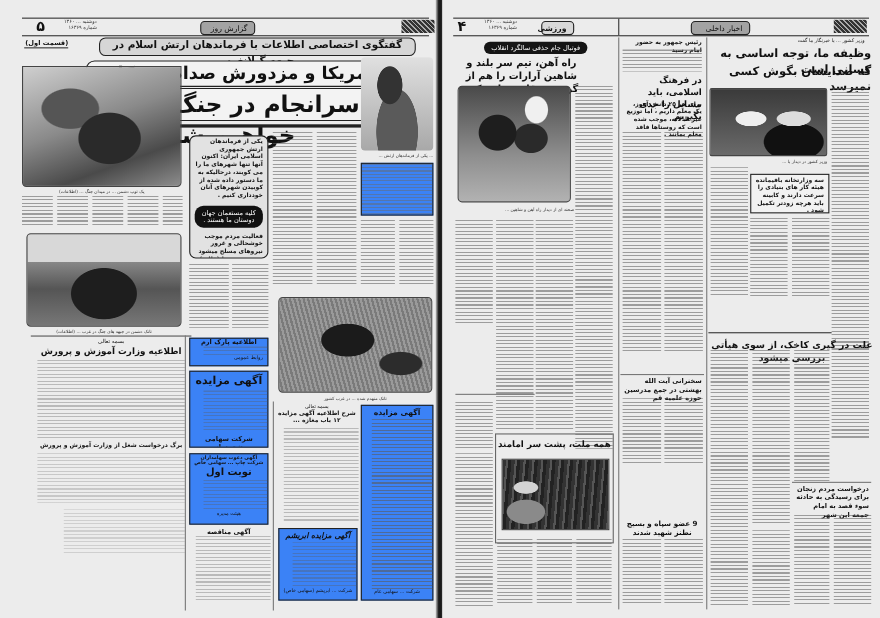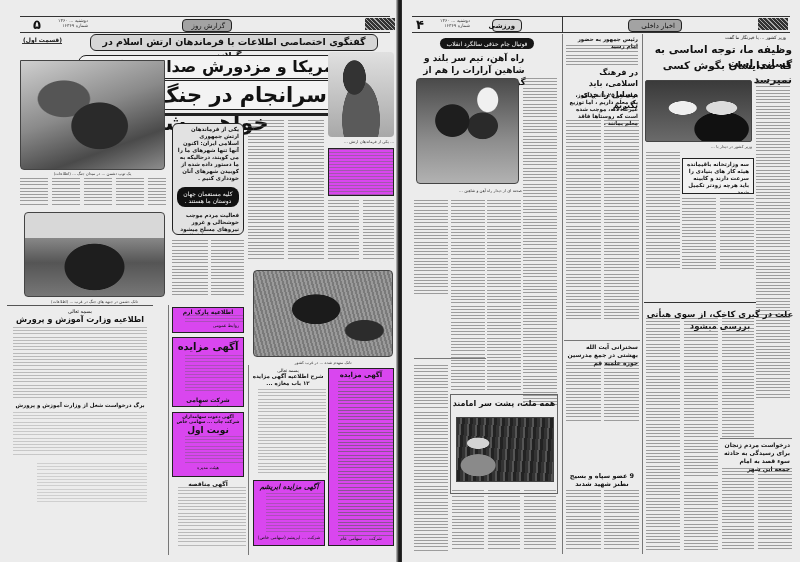--- a/index.html
+++ b/index.html
@@ -52,21 +52,21 @@
       radial-gradient(ellipse at 22% 40%, #d4d4d4 0 10%, transparent 11%),
       radial-gradient(ellipse at 22% 75%, #8a8a8a 0 16%, transparent 17%),
       repeating-linear-gradient(95deg,#333 0 3px,#555 3px 5px,#222 5px 8px); }
     .caption { position: absolute; font-size: 4px; line-height: 5px; direction: rtl; text-align: right; color: #333; }
     .textcol { position: absolute; overflow: hidden;
       background: repeating-linear-gradient(180deg, #5b5b5b 0 1px, transparent 1px 3.2px);
       opacity: 0.55; }
     .textcol.light { opacity: 0.35; }
     .vrule { position: absolute; width: 1px; background: #777; }
     .hrule { position: absolute; height: 1px; background: #777; }
-    .box { position: absolute; border: 1.5px solid #222; background: #d946ef; direction: rtl; text-align: center; overflow: hidden; }
+    .box { position: absolute; border: 1.5px solid #222; background: #3b82f6; direction: rtl; text-align: center; overflow: hidden; }
     .box.rounded { border-radius: 6px; }
     .box .ttl { font-weight: bold; display: block; }
     .box .body { font-size: 5.5px; line-height: 7px; padding: 2px 4px; text-align: right; }
     .pill { display: block; background: #111; color: #fff; border-radius: 8px; font-size: 6px; padding: 3px 4px; margin: 3px 4px; text-align: center; }
     .small-head { position: absolute; direction: rtl; text-align: right; font-weight: bold; }
     .inset-lines { display:block; height: 100%; background: repeating-linear-gradient(180deg,#6a6a6a 0 1px,transparent 1px 3px); opacity:.5; }
   </style>
 </head>
 <body>
 
@@ -117,21 +117,21 @@
   <div class="textcol" style="left:363px;top:200px;width:31px;height:60px;"></div>
 
   <div class="photo harvest" style="left:24px;top:212px;width:141px;height:85px;"></div>
   <div class="caption" style="left:24px;top:299px;width:141px;text-align:center;">تانک دشمن در جبهه های جنگ در غرب ... (اطلاعات)</div>
   <div class="textcol" style="left:172px;top:240px;width:36px;height:58px;"></div>
   <div class="textcol" style="left:211px;top:240px;width:33px;height:58px;"></div>
 
   <div class="photo field" style="left:253px;top:270px;width:140px;height:87px;"></div>
   <div class="caption" style="left:253px;top:360px;width:140px;text-align:center;">تانک منهدم شده ... در غرب کشور</div>
 
-  <div class="abs" style="left:7px;top:305px;width:146px;height:250px;border-top:1px solid #555;">
+  <div class="abs" style="left:28px;top:305px;width:146px;height:250px;border-top:1px solid #555;">
     <div class="rtl" style="text-align:center;font-size:5px;margin-top:2px;">بسمه تعالی</div>
     <div class="rtl" style="text-align:center;font-size:8px;font-weight:bold;margin-top:1px;">اطلاعیه وزارت آموزش و پرورش</div>
     <div class="textcol light" style="position:relative;left:6px;top:3px;width:134px;height:72px;"></div>
     <div class="rtl" style="text-align:center;font-size:5.5px;font-weight:bold;margin-top:6px;">برگ درخواست شغل از وزارت آموزش و پرورش</div>
     <div class="textcol light" style="position:relative;left:6px;top:4px;width:134px;height:45px;opacity:.25;"></div>
     <div class="textcol light" style="position:relative;left:30px;top:10px;width:110px;height:40px;opacity:.2;"></div>
   </div>
   <div class="vrule" style="left:168px;top:305px;height:250px;"></div>
 
   <div class="box" style="left:172px;top:307px;width:72px;height:26px;">

